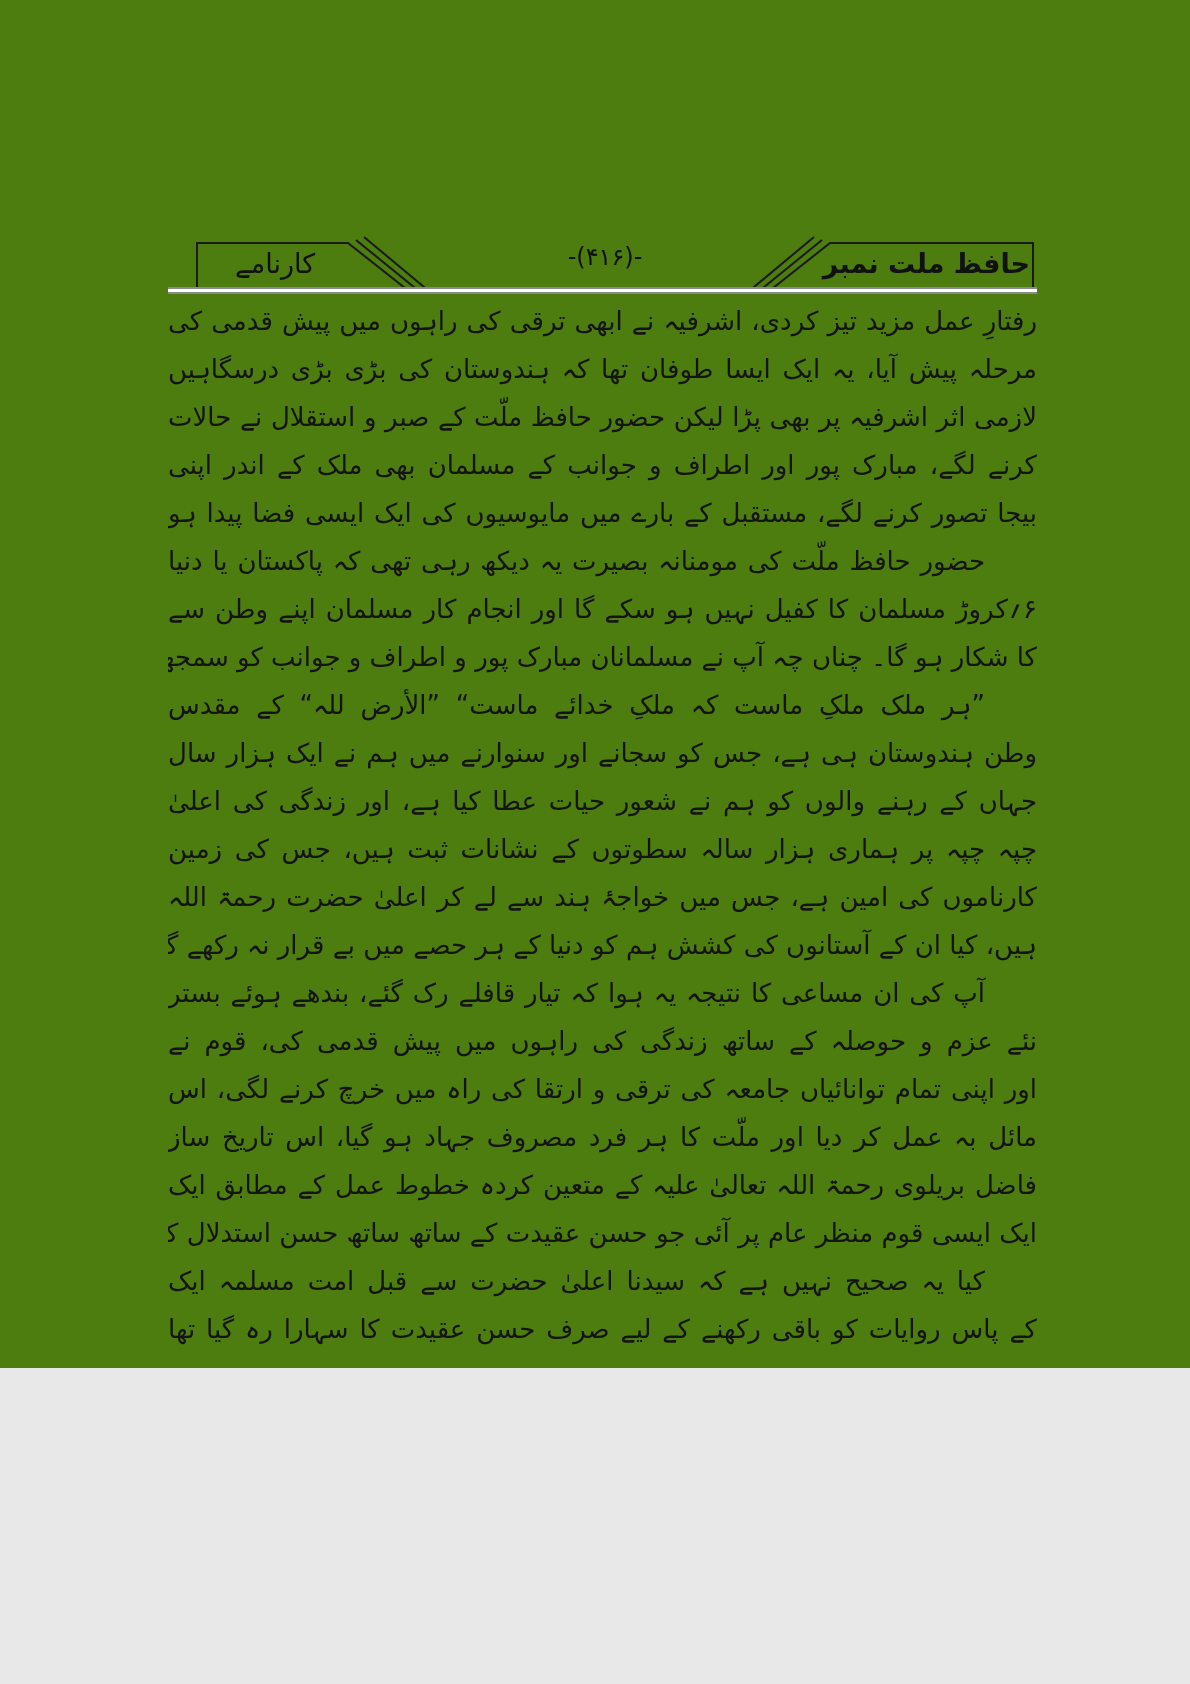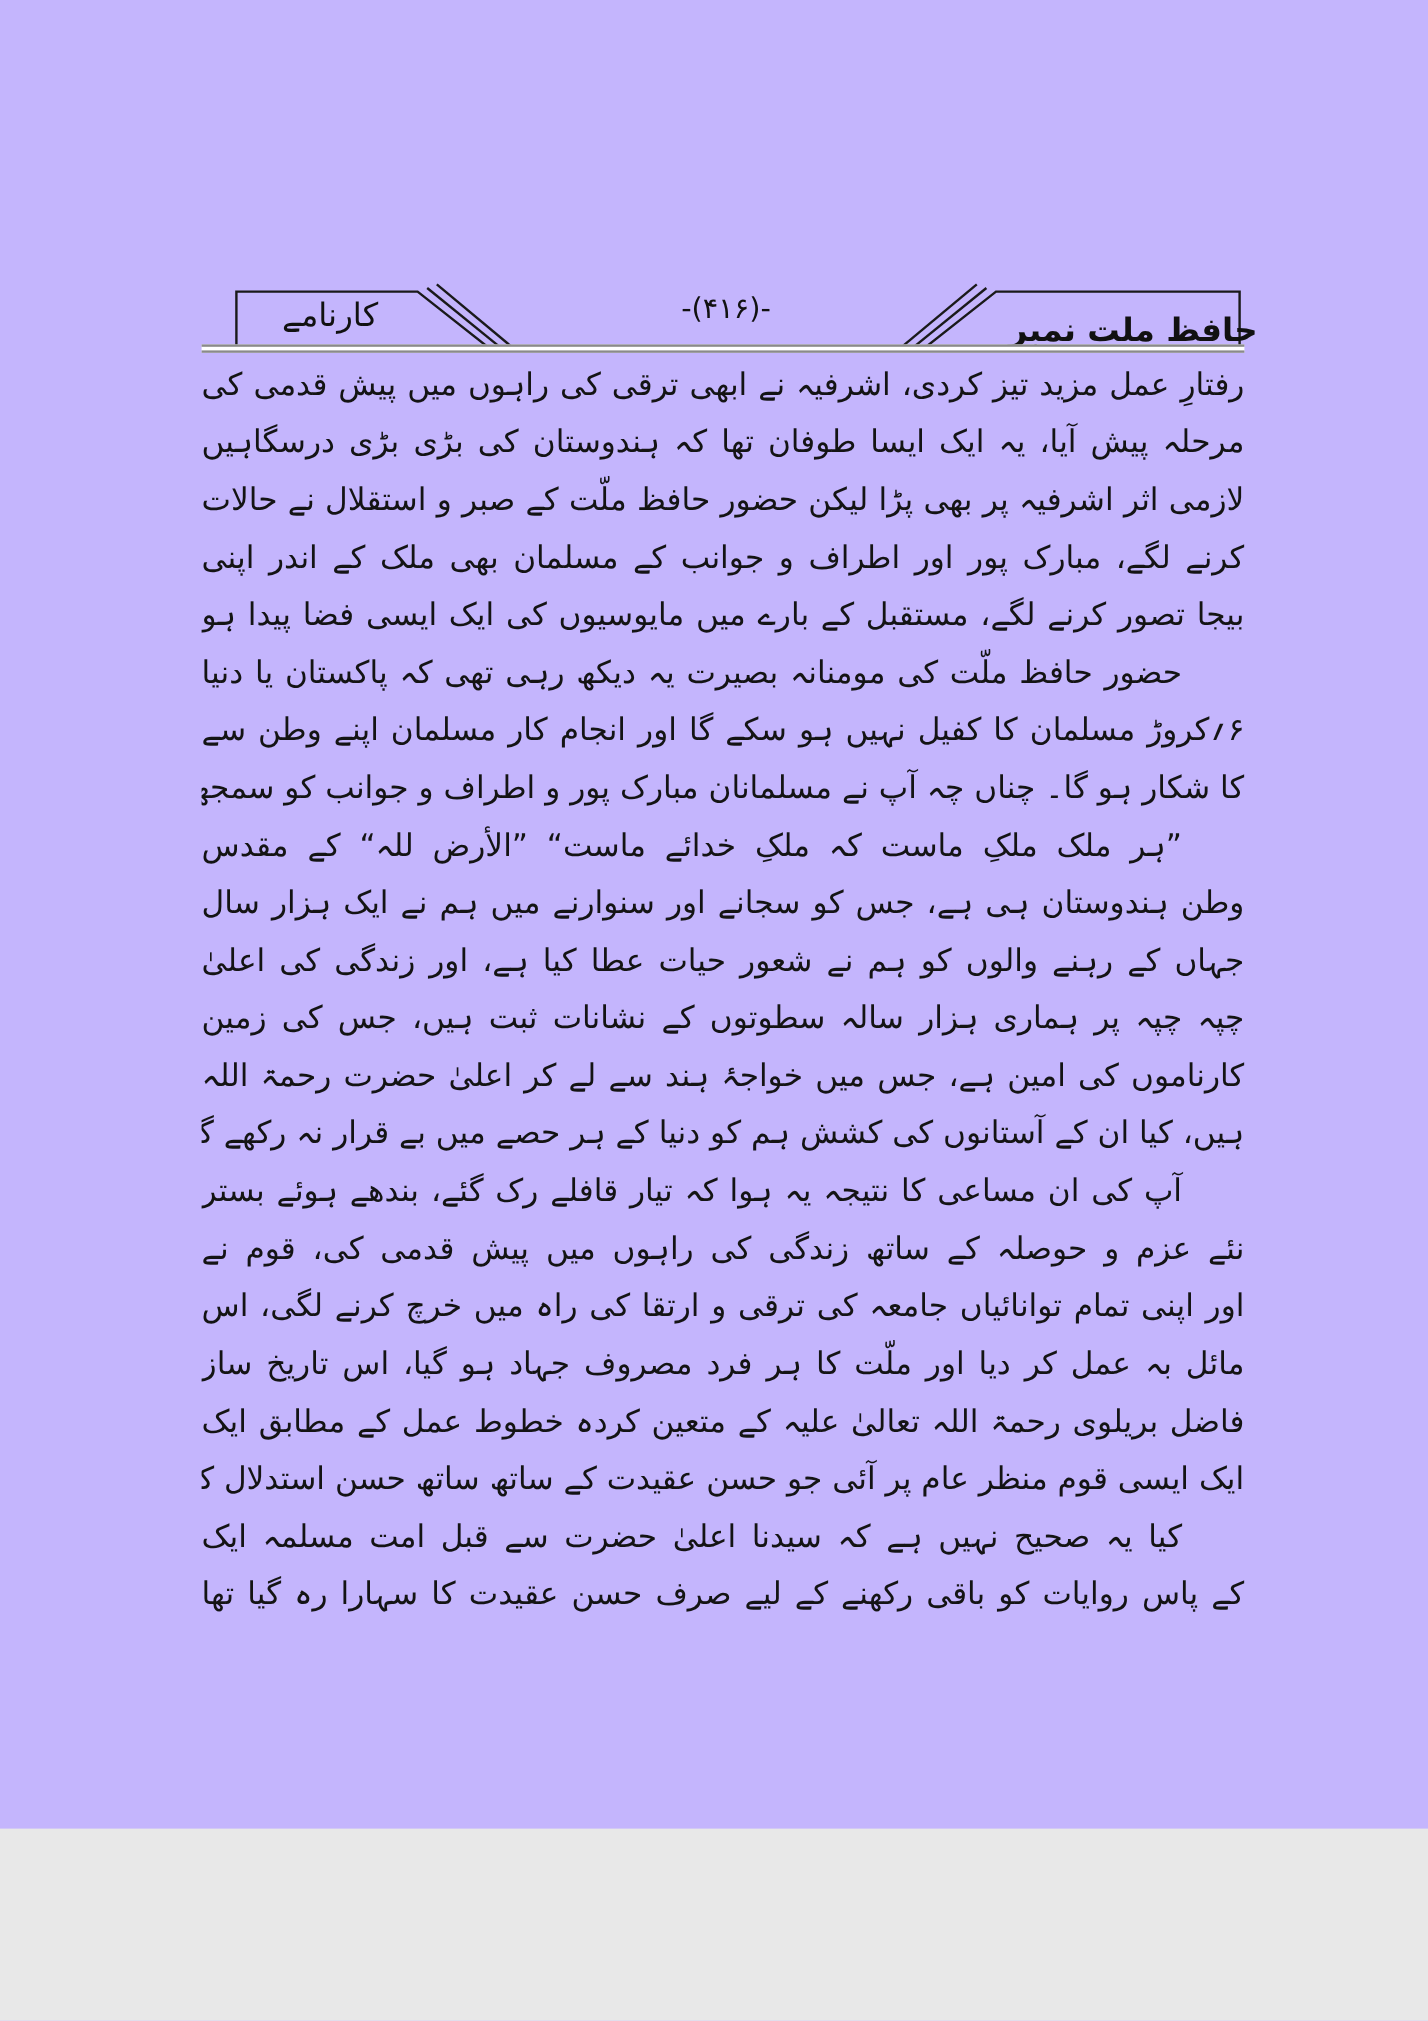--- a/index.html
+++ b/index.html
@@ -1,18 +1,18 @@
 <!DOCTYPE html>
 <html lang="ur"><head>
 <meta charset="utf-8">
 <style>
   html,body { margin:0; padding:0; background:#e8e8e8; }
   .page {
-    position:relative; width:1190px; height:1524px;
-    background:#c4b5fd; margin:0 auto; overflow:hidden;
+    position:relative; width:1190px; height:1368px;
+    background:#4d7c0f; margin:0 auto; overflow:hidden;
     font-family:"DejaVu Sans", sans-serif; color:#141414;
   }
   
   .hdr-svg { position:absolute; }
   .tab-label {
     position:absolute; text-align:center; font-size:27px; line-height:30px;
     direction:rtl; color:#111; white-space:nowrap;
   }
   .tab-label.right { font-weight:bold; }
   .page-number {
@@ -50,21 +50,21 @@
   </svg>
   <span class="tab-label left" style="left:205px; top:249px; width:140px;">کارنامے</span>
 
   <span class="page-number">-(۴۱۶)-</span>
 
   <svg class="hdr-svg" style="left:688px; top:234px;" width="352" height="62" viewBox="0 0 352 62">
     <path d="M345,9 H142 L80,58 H345 Z" fill="none" stroke="#1a1a1a" stroke-width="2"></path>
     <path d="M134,6 L70,58" fill="none" stroke="#1a1a1a" stroke-width="2"></path>
     <path d="M126,3 L60,58" fill="none" stroke="#1a1a1a" stroke-width="2"></path>
   </svg>
-  <span class="tab-label right" style="left:830px; top:261px; width:200px;margin-left:18px;">حافظ ملت نمبر</span>
+  <span class="tab-label right" style="left:830px; top:249px; width:200px;">حافظ ملت نمبر</span>
 
   <div class="rule"></div>
 
   <div class="body-text">
       <div class="line just" dir="rtl">رفتارِ عمل مزید تیز کردی، اشرفیہ نے ابھی ترقی کی راہوں میں پیش قدمی کی ہی تھی کہ تقسیم ہند اور قیام پاکستان کا</div>
       <div class="line just" dir="rtl">مرحلہ پیش آیا، یہ ایک ایسا طوفان تھا کہ ہندوستان کی بڑی بڑی درسگاہیں اس سیلاب عظیم کی نذر ہو گئیں، اس کا</div>
       <div class="line just" dir="rtl">لازمی اثر اشرفیہ پر بھی پڑا لیکن حضور حافظ ملّت کے صبر و استقلال نے حالات کا رخ بدل دیا، لوگ ترک وطن</div>
       <div class="line just" dir="rtl">کرنے لگے، مبارک پور اور اطراف و جوانب کے مسلمان بھی ملک کے اندر اپنی توانائیوں کے استعمال کو اسرافِ</div>
       <div class="line just" dir="rtl">بیجا تصور کرنے لگے، مستقبل کے بارے میں مایوسیوں کی ایک ایسی فضا پیدا ہو گئی جو کسی بھی جرأت مندانہ اقدام</div>
       <div class="line just ind" dir="rtl">حضور حافظ ملّت کی مومنانہ بصیرت یہ دیکھ رہی تھی کہ پاکستان یا دنیا کا کوئی بھی ملک ہندوستان کے</div>

